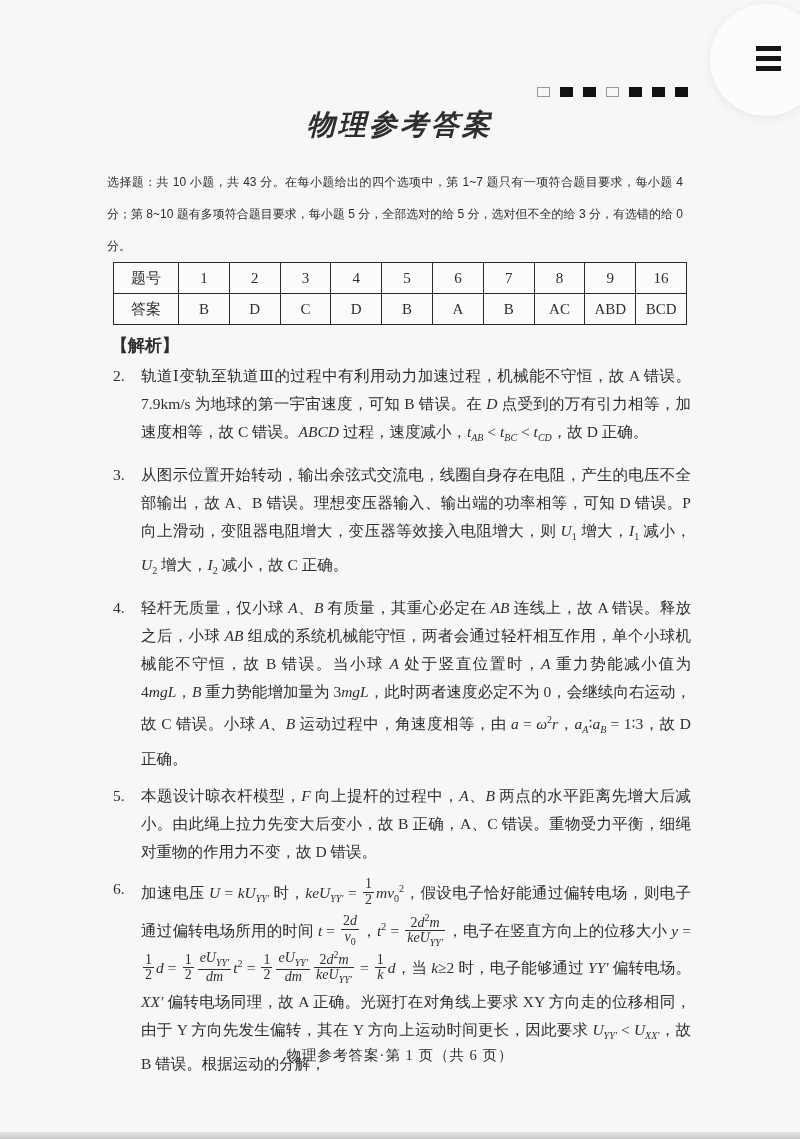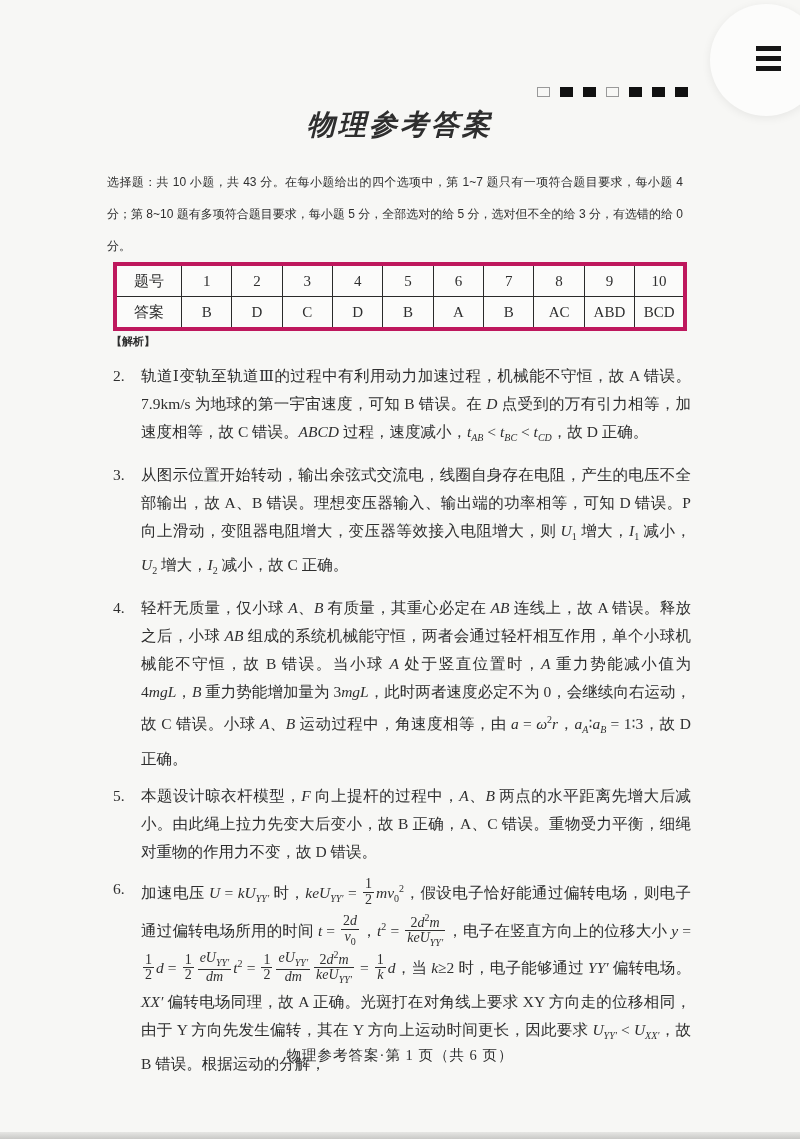--- a/index.html
+++ b/index.html
@@ -38,27 +38,27 @@
   
   table.ans{
     position:absolute;top:262px;left:113px;width:574px;
     border-collapse:collapse;table-layout:fixed;
     font-size:15px;
   }
   table.ans td{
     border:1px solid #2a2a2a;text-align:center;height:30px;padding:0;
     background:#fbfbfa;
   }
-  table.ans{border:4px solid #be185d;padding-left:43px;}
+  table.ans{border:1px solid #be185d;padding-left:43px;}
   table.ans td.th{width:64px;font-size:15px;}
   
   .analysis-label{
     position:absolute;top:334px;left:111px;
     font-family:"Liberation Sans","DejaVu Sans",sans-serif;
-    font-size:11px;font-weight:bold;text-align:center;
+    font-size:17px;font-weight:bold;text-align:center;
   }
   .analysis-list{position:absolute;top:362px;left:113px;width:578px;}
   .item{position:relative;padding-left:28px;font-size:15.5px;line-height:28px;text-align:justify;margin-bottom:9px;}
   .item .inum{position:absolute;left:0;top:0;}
   .item i{font-style:italic;}
   .item sub,.item sup{font-size:10px;}
   
   .fr{display:inline-block;vertical-align:middle;text-align:center;line-height:1.05;margin:0 2px;font-size:14px;transform:translateY(-2px);}
   .fr .nu{display:block;padding:0 2px;border-bottom:1px solid #2e2e2e;}
   .fr .de{display:block;padding:0 2px;}
@@ -104,21 +104,21 @@
       <td class="th">题号</td>
     <td>1</td>
         <td>2</td>
         <td>3</td>
         <td>4</td>
         <td>5</td>
         <td>6</td>
         <td>7</td>
         <td>8</td>
         <td>9</td>
-        <td>10</td>
+        <td>16</td>
       </tr>
     <tr>
       <td class="th">答案</td>
     <td>B</td>
         <td>D</td>
         <td>C</td>
         <td>D</td>
         <td>B</td>
         <td>A</td>
         <td>B</td>

